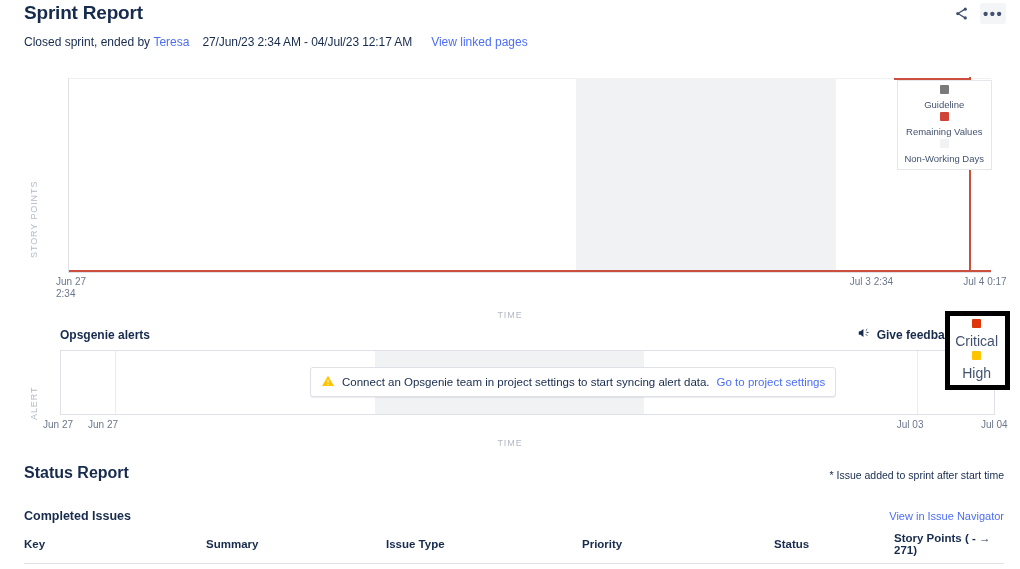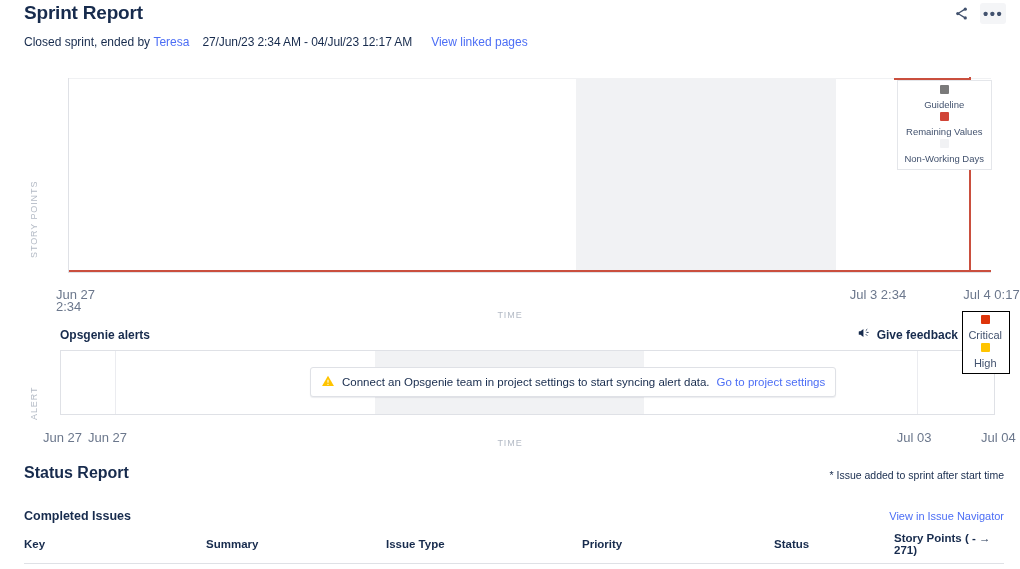--- a/index.html
+++ b/index.html
@@ -70,21 +70,21 @@
   .guide-line {
     position: absolute; left: 0; bottom: 0; width: 100%; height: 2px; background: #ca4f3e;
   }
   .spike {
     position: absolute; width: 2px; background: #ca4f3e;
   }
   .spike-top {
     position: absolute; height: 2px; background: #ca4f3e;
   }
   .xtick {
-    position: absolute; font-size: 13px; color: #6b778c; white-space: nowrap; line-height: 12px; margin-top: 13px;
+    position: absolute; font-size: 10px; color: #6b778c; white-space: nowrap; line-height: 12px;
   }
   .axis-label-x {
     position: absolute; font-size: 9px; letter-spacing: 0.9px; color: #b3bac5;
     width: 100%; text-align: center;
   }
   .legend {
     position: absolute; background: #ffffff; border: 1px solid #e4e6ea;
     padding: 4px 7px 5px 6px; font-size: 9.5px; color: #42526e;
     display: flex; flex-direction: column; gap: 2px;
   }
@@ -97,22 +97,22 @@
     position: absolute; left: 60px; top: 8px;
     font-size: 12px; font-weight: 600; color: #172b4d;
   }
   .feedback {
     position: absolute; right: 62px; top: 326px;
     display: flex; align-items: center; gap: 6px;
     font-size: 12px; font-weight: 600; color: #172b4d; cursor: pointer;
   }
   .alert-legend {
     position: absolute; right: 10px; top: 311px;
-    background: #ffffff; border: 1px solid #000000;
-    padding: 3px 7px 4px 5px; font-size: 11px; color: #42526e;
+    background: #ffffff; border: 5px solid #000000;
+    padding: 3px 7px 4px 5px; font-size: 14px; color: #42526e;
     display: flex; flex-direction: column; gap: 2px;
   }
   .alert-plot {
     position: absolute; left: 60px; top: 30px; width: 935px; height: 65px;
     border: 1px solid #dfe1e6; background: #ffffff;
   }
   .alert-nonworking { position: absolute; top: 0; bottom: 0; background: #f1f2f4; }
   .alert-gridline { position: absolute; top: 0; bottom: 0; width: 1px; background: #ebecf0; }
   .alert-msg {
     position: absolute; left: 310px; top: 367px;

